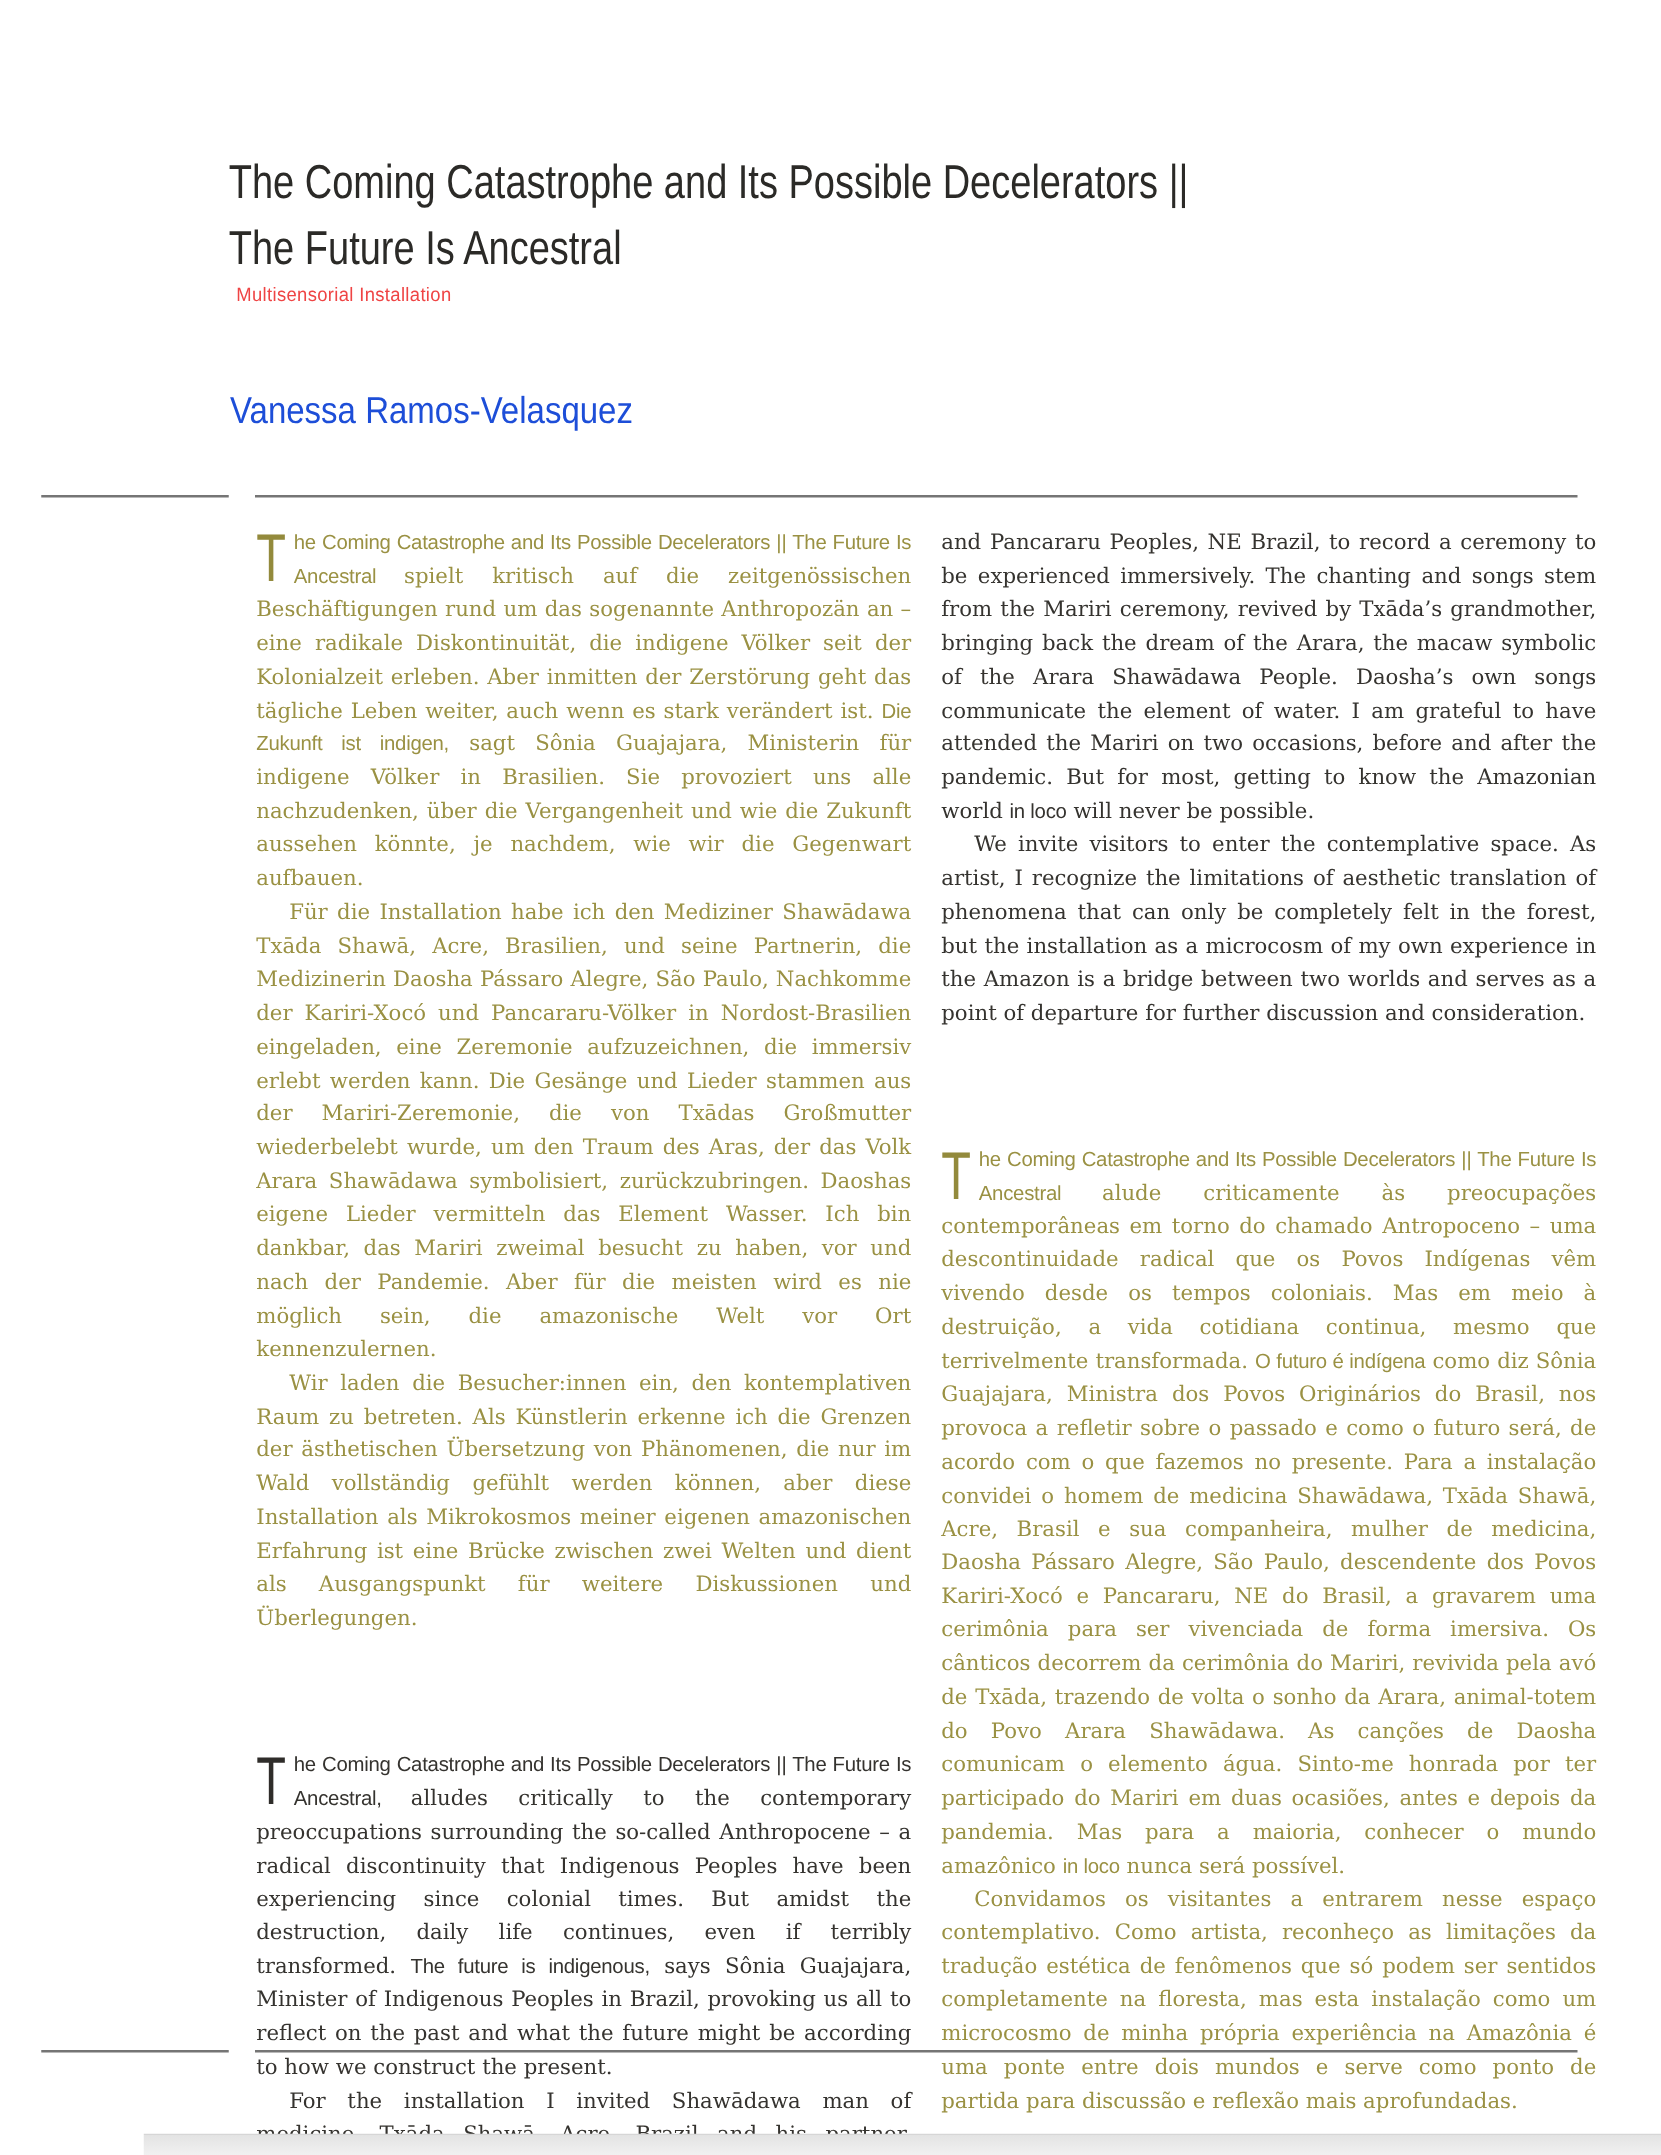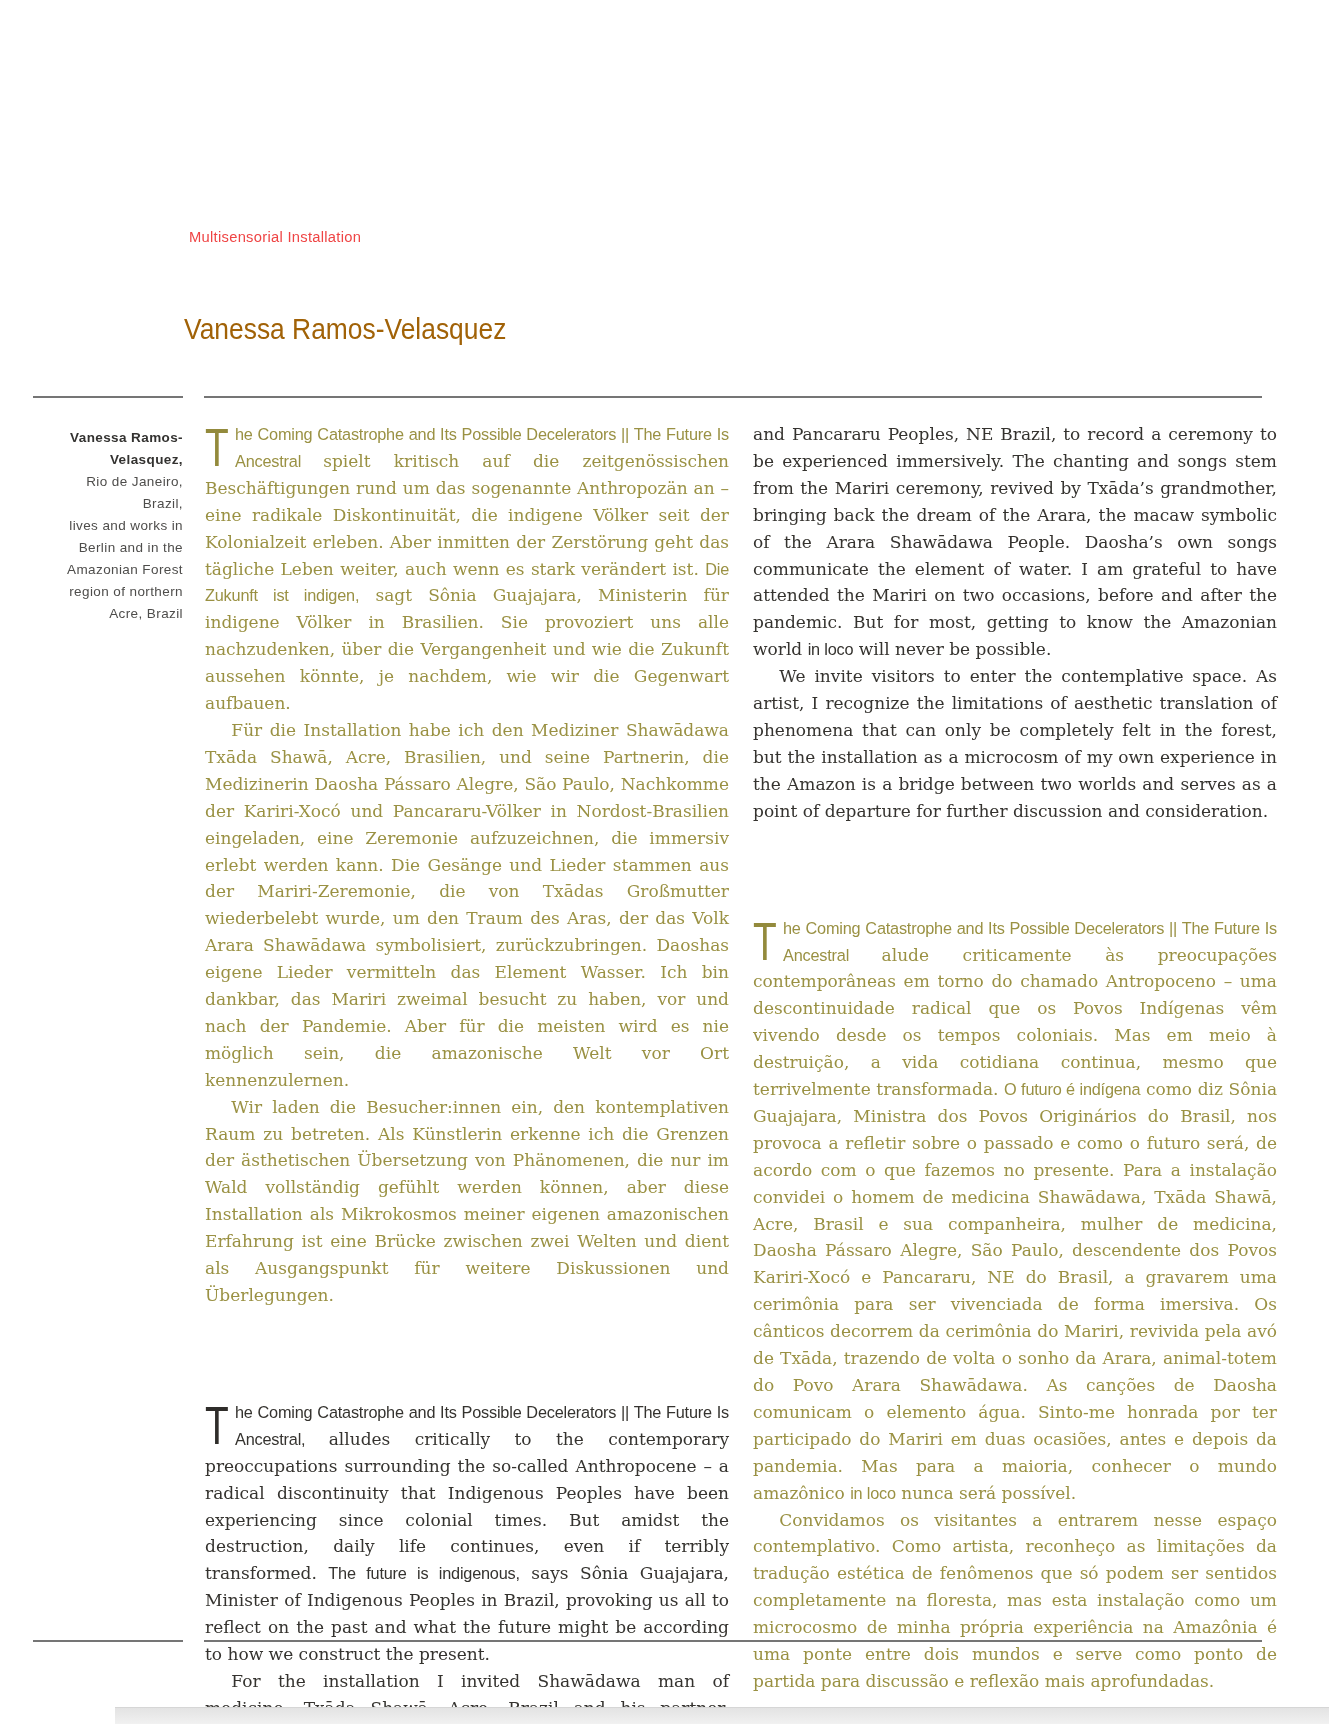--- a/index.html
+++ b/index.html
@@ -23,21 +23,21 @@
   .page-title .squeeze { transform: scaleX(0.80); }
   .subtitle {
     position: absolute; left: 189px; top: 228px;
     font-family: "Liberation Sans", sans-serif;
     font-size: 15.5px; color: #ef4444; letter-spacing: 0.3px;
   }
   .subtitle .squeeze { transform: scaleX(0.95); }
   .author-heading {
     position: absolute; left: 184px; top: 312px;
     margin: 0; font-family: "Liberation Sans", sans-serif;
-    font-weight: 400; font-size: 30px; color: #a16207;
+    font-weight: 400; font-size: 30px; color: #1d4ed8;
   }
   .author-heading .squeeze { transform: scaleX(0.88); }
 
   
   .rule { position: absolute; height: 2px; background: #757575; }
   .rule-top-left     { left: 33px;  top: 396px;  width: 150px; }
   .rule-top-main     { left: 204px; top: 396px;  width: 1058px; }
   .rule-bottom-left  { left: 33px;  top: 1640px; width: 150px; }
   .rule-bottom-main  { left: 204px; top: 1640px; width: 1058px; }
 
@@ -84,39 +84,29 @@
     position: absolute; left: 115px; right: 0; top: 1707px; height: 17px;
     background: linear-gradient(#e3e3e3, #f2f2f2);
     border-top: 1px solid #d6d6d6;
   }
 </style>
 </head>
 <body>
 
 <div class="page">
 
+  <h1 class="page-title"><span class="squeeze">The Coming Catastrophe and Its Possible Decelerators ||</span><br><span class="squeeze">The Future Is Ancestral</span></h1>
 
   <div class="subtitle"><span class="squeeze">Multisensorial Installation</span></div>
 
   <h2 class="author-heading"><span class="squeeze">Vanessa Ramos-Velasquez</span></h2>
 
   <div class="rule rule-top-left"></div>
   <div class="rule rule-top-main"></div>
 
-  <aside class="bio">
-    <div class="bio-name">Vanessa Ramos-</div>
-    <div class="bio-name">Velasquez,</div>
-    <div>Rio de Janeiro,</div>
-    <div>Brazil,</div>
-    <div>lives and works in</div>
-    <div>Berlin and in the</div>
-    <div>Amazonian Forest</div>
-    <div>region of northern</div>
-    <div>Acre, Brazil</div>
-  </aside>
 
   <div class="col col-left">
     <p class="de" lang="de"><span class="dropcap">T</span><span class="sans-inline">he Coming Catastrophe and Its Possible Decelerators || The Future Is Ancestral </span><span>spielt kritisch auf die zeitgenössischen Beschäftigungen rund um das sogenannte Anthropozän an – eine radikale Diskontinuität, die indigene Völker seit der Kolonialzeit erleben. Aber inmitten der Zerstörung geht das tägliche Leben weiter, auch wenn es stark verändert ist. </span><span class="sans-inline">Die Zukunft ist indigen,</span><span> sagt Sônia Guajajara, Ministerin für indigene Völker in Brasilien. Sie provoziert uns alle nachzudenken, über die Vergangenheit und wie die Zukunft aussehen könnte, je nachdem, wie wir die Gegenwart aufbauen.</span></p>
     <p class="de indent" lang="de">Für die Installation habe ich den Mediziner Shawādawa Txāda Shawā, Acre, Brasilien, und seine Partnerin, die Medizinerin Daosha Pássaro Alegre, São Paulo, Nachkomme der Kariri-Xocó und Pancararu-Völker in Nordost-Brasilien eingeladen, eine Zeremonie aufzuzeichnen, die immersiv erlebt werden kann. Die Gesänge und Lieder stammen aus der Mariri-Zeremonie, die von Txādas Großmutter wiederbelebt wurde, um den Traum des Aras, der das Volk Arara Shawādawa symbolisiert, zurückzubringen. Daoshas eigene Lieder vermitteln das Element Wasser. Ich bin dankbar, das Mariri zweimal besucht zu haben, vor und nach der Pandemie. Aber für die meisten wird es nie möglich sein, die amazonische Welt vor Ort kennenzulernen.</p>
     <p class="de indent" lang="de">Wir laden die Besucher:innen ein, den kontemplativen Raum zu betreten. Als Künstlerin erkenne ich die Grenzen der ästhetischen Übersetzung von Phänomenen, die nur im Wald vollständig gefühlt werden können, aber diese Installation als Mikrokosmos meiner eigenen amazonischen Erfahrung ist eine Brücke zwischen zwei Welten und dient als Ausgangspunkt für weitere Diskussionen und Überlegungen.</p>
 
     <p class="en section-gap" lang="en"><span class="dropcap">T</span><span class="sans-inline">he Coming Catastrophe and Its Possible Decelerators || The Future Is Ancestral, </span><span>alludes critically to the contemporary preoccupations surrounding the so-called Anthropocene – a radical discontinuity that Indigenous Peoples have been experiencing since colonial times. But amidst the destruction, daily life continues, even if terribly transformed. </span><span class="sans-inline">The future is indigenous,</span><span> says Sônia Guajajara, Minister of Indigenous Peoples in Brazil, provoking us all to reflect on the past and what the future might be according to how we construct the present.</span></p>
     <p class="en indent" lang="en">For the installation I invited Shawādawa man of medicine, Txāda Shawā, Acre, Brazil and his partner, woman of medicine Daosha Pássaro Alegre, São Paulo, descendent of the Kariri-Xocó</p>
   </div>
 

